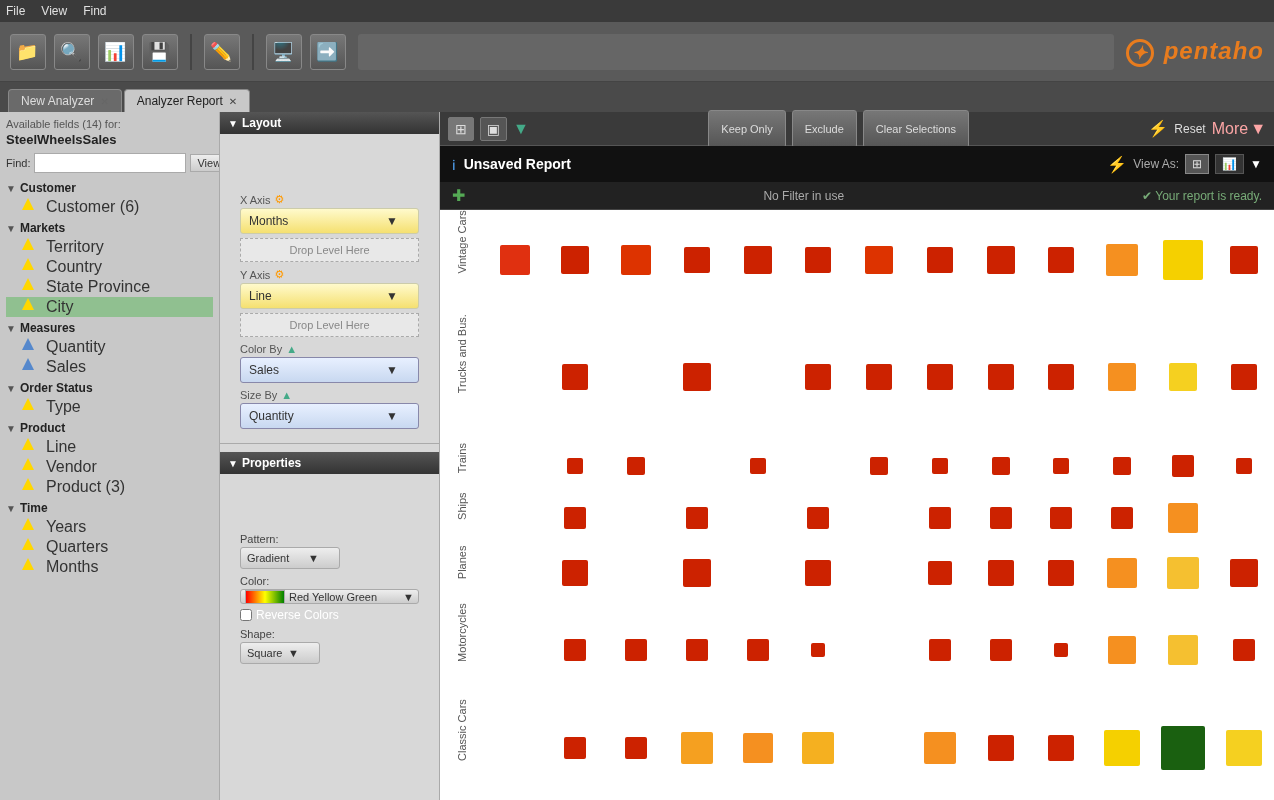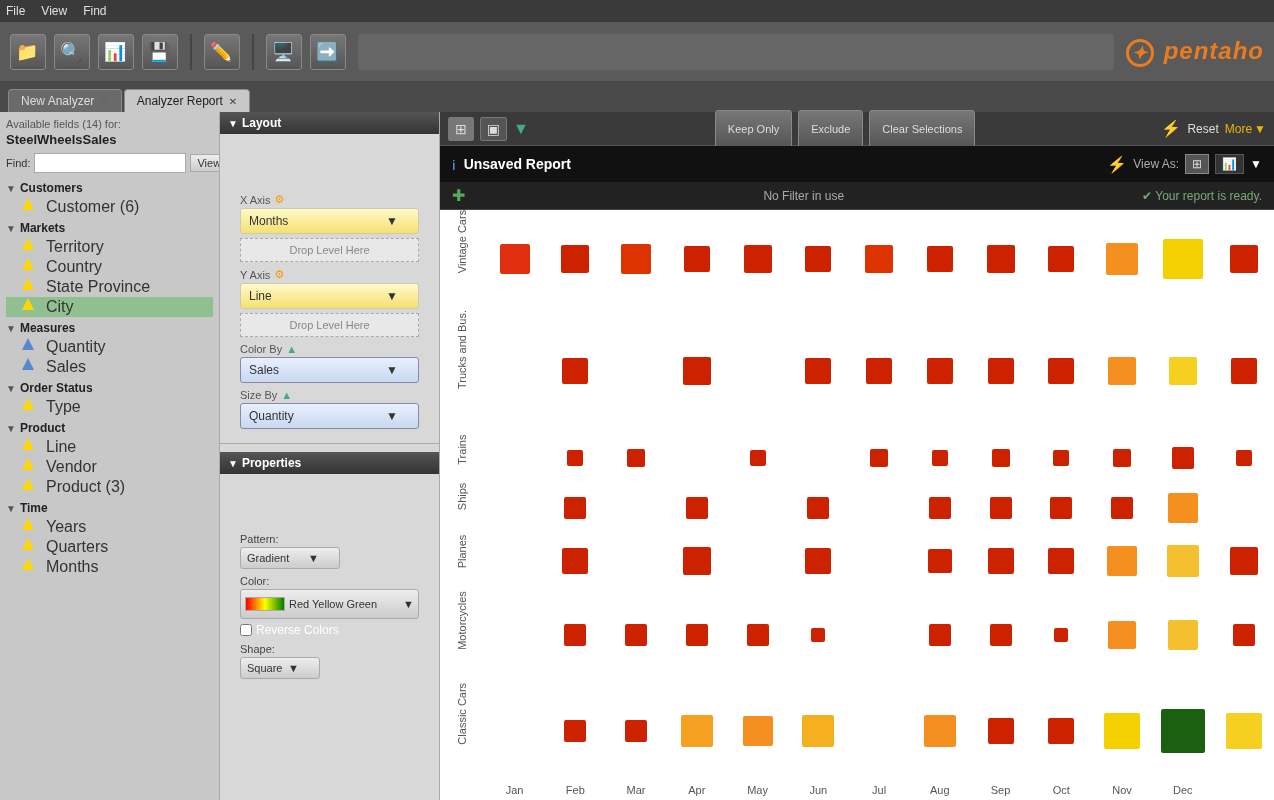--- a/index.html
+++ b/index.html
@@ -47,21 +47,21 @@
     #middle-panel { width: 220px; background: #d8d8d8; border-right: 1px solid #aaa; flex-shrink: 0; overflow-y: auto; }
     .panel-section { padding: 6px 20px; margin-top: 47px; }
     .panel-section-header { background: linear-gradient(#555, #333); color: #fff; padding: 4px 8px; font-size: 12px; font-weight: bold; display: flex; align-items: center; gap: 4px; cursor: pointer; }
     .panel-section-header .arrow { font-size: 10px; }
     .axis-label { color: #555; font-size: 11px; margin: 6px 0 2px 0; display: flex; align-items: center; gap: 4px; }
     .select-yellow { background: linear-gradient(#fffacc, #f5e070); border: 1px solid #cca; border-radius: 3px; padding: 3px 20px 3px 8px; font-size: 12px; color: #333; width: 100%; cursor: pointer; height: 26px; display: flex; align-items: center; justify-content: space-between; }
     .select-blue { background: linear-gradient(#e8f0ff, #c8d8f0); border: 1px solid #88a; border-radius: 3px; padding: 3px 20px 3px 8px; font-size: 12px; color: #333; width: 100%; cursor: pointer; height: 26px; display: flex; align-items: center; justify-content: space-between; }
     .drop-zone { border: 1px dashed #aaa; background: #e8e8e8; padding: 4px 8px; font-size: 11px; color: #888; text-align: center; margin: 4px 0; height: 24px; display: flex; align-items: center; justify-content: center; }
     .prop-label { font-size: 11px; color: #444; margin: 6px 0 2px 0; }
     .select-small { background: linear-gradient(#eee,#ccc); border: 1px solid #aaa; border-radius: 3px; padding: 2px 20px 2px 6px; font-size: 11px; color: #333; height: 22px; display: flex; align-items: center; justify-content: space-between; cursor: pointer; }
-    .select-with-color { background: linear-gradient(#eee,#ccc); border: 1px solid #aaa; border-radius: 3px; padding: 2px 4px; font-size: 11px; color: #333; height: 30px; display: flex; align-items: center; gap: 4px; cursor: pointer; width: 100%; }
+    .select-with-color { background: linear-gradient(#eee,#ccc); border: 1px solid #aaa; border-radius: 3px; padding: 2px 4px; font-size: 11px; color: #333; height: 15px; display: flex; align-items: center; gap: 4px; cursor: pointer; width: 100%; }
     .color-swatch { width: 40px; height: 14px; background: linear-gradient(to right, red, yellow, green); border: 1px solid #aaa; flex-shrink: 0; }
     .checkbox-row { display: flex; align-items: center; gap: 4px; margin: 4px 0; }
     .checkbox-row input { width: 12px; height: 12px; }
     .chart-options-btn { background: linear-gradient(#555,#333); color: #fff; border: 1px solid #666; padding: 6px 12px; font-size: 12px; cursor: pointer; border-radius: 3px; width: calc(100% - 16px); margin: 8px; text-align: center; }
     .divider-line { border: none; border-top: 1px solid #aaa; margin: 8px 0; }
 
     
     #chart-area { flex: 1; background: #2a2a2a; display: flex; flex-direction: column; }
     #chart-toolbar { background: #3a3a3a; height: 34px; display: flex; align-items: center; padding: 0 8px; gap: 6px; border-bottom: 1px solid #555; }
     .chart-view-btn { background: #555; border: 1px solid #777; padding: 3px 6px; color: #ddd; font-size: 11px; cursor: pointer; border-radius: 2px; }
@@ -83,21 +83,21 @@
     
     #chart-grid { flex: 1; overflow: auto; background: #fff; }
     .chart-table { width: 100%; height: 100%; border-collapse: collapse; }
     .chart-table td { border: none; padding: 0; }
     .y-label { font-size: 11px; color: #555; text-align: right; padding-right: 4px; white-space: nowrap; writing-mode: vertical-rl; transform: rotate(180deg); width: 40px; }
     .chart-cell { width: 55px; text-align: center; vertical-align: middle; padding: 8px 4px; }
     .bubble { display: inline-block; border-radius: 2px; }
     .x-label { font-size: 11px; color: #555; text-align: center; padding-top: 4px; }
 
     .reset-btn { background: none; border: none; color: #ddd; font-size: 12px; cursor: pointer; }
-    .more-btn { background: none; border: none; color: #eab308; font-size: 12px; cursor: pointer; display: flex; align-items: center; gap: 2px; }
+    .more-btn { background: none; border: none; color: #fca5a5; font-size: 16px; cursor: pointer; display: flex; align-items: center; gap: 2px; }
     .lightning-icon { color: #ffcc00; font-size: 16px; }
   </style>
 </head>
 <body>
 
 <div id="menu-bar">
   <span>File</span>
   <span>View</span>
   <span>Find</span>
 </div>
@@ -140,21 +140,21 @@
       <input type="text" style="">
       <div class="view-btn">
         <span>View</span>
 
       </div>
     </div>
 
     <div class="tree-section">
       <div class="tree-section-header">
         <span class="tree-arrow">▼</span>
-        <span class="tree-section-label">Customers</span>
+        <span class="tree-section-label">Customer</span>
       </div>
       <div class="tree-item">
         <span class="field-icon"></span>
         <span>Customer (6)</span>
       </div>
     </div>
 
     <div class="tree-section">
       <div class="tree-section-header">
         <span class="tree-arrow">▼</span>
@@ -470,33 +470,17 @@
               <td class="chart-cell"><div class="bubble" style="width: 30px; height: 30px; background-color: rgb(245, 144, 32); display: inline-block; border-radius: 2px;"></div></td>
               <td class="chart-cell"><div class="bubble" style="width: 32px; height: 32px; background-color: rgb(245, 176, 32); display: inline-block; border-radius: 2px;"></div></td>
               <td class="chart-cell"></td>
               <td class="chart-cell"><div class="bubble" style="width: 32px; height: 32px; background-color: rgb(245, 144, 32); display: inline-block; border-radius: 2px;"></div></td>
               <td class="chart-cell"><div class="bubble" style="width: 26px; height: 26px; background-color: rgb(204, 34, 0); display: inline-block; border-radius: 2px;"></div></td>
               <td class="chart-cell"><div class="bubble" style="width: 26px; height: 26px; background-color: rgb(204, 34, 0); display: inline-block; border-radius: 2px;"></div></td>
               <td class="chart-cell"><div class="bubble" style="width: 36px; height: 36px; background-color: rgb(245, 208, 0); display: inline-block; border-radius: 2px;"></div></td>
               <td class="chart-cell"><div class="bubble" style="width: 44px; height: 44px; background-color: rgb(26, 96, 16); display: inline-block; border-radius: 2px;"></div></td>
               <td class="chart-cell"><div class="bubble" style="width: 36px; height: 36px; background-color: rgb(245, 208, 32); display: inline-block; border-radius: 2px;"></div></td>
             </tr>
-            <tr>
-              <td class="y-label"></td>
-              <td class="x-label">Jan</td>
-              <td class="x-label">Feb</td>
-              <td class="x-label">Mar</td>
-              <td class="x-label">Apr</td>
-              <td class="x-label">May</td>
-              <td class="x-label">Jun</td>
-              <td class="x-label">Jul</td>
-              <td class="x-label">Aug</td>
-              <td class="x-label">Sep</td>
-              <td class="x-label">Oct</td>
-              <td class="x-label">Nov</td>
-              <td class="x-label">Dec</td>
-              <td class="x-label"></td>
-            </tr>
           </tbody>
       </table>
     </div>
   </div>
 </div>
 
 </body></html>

